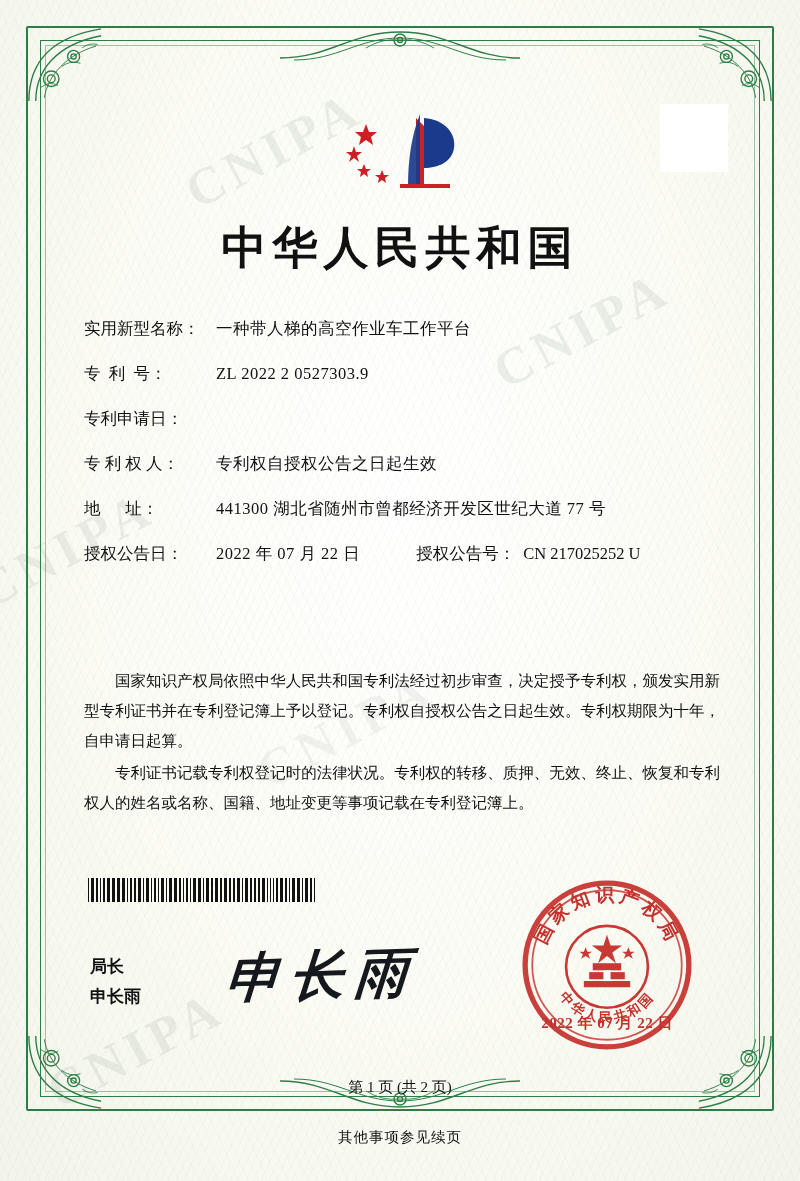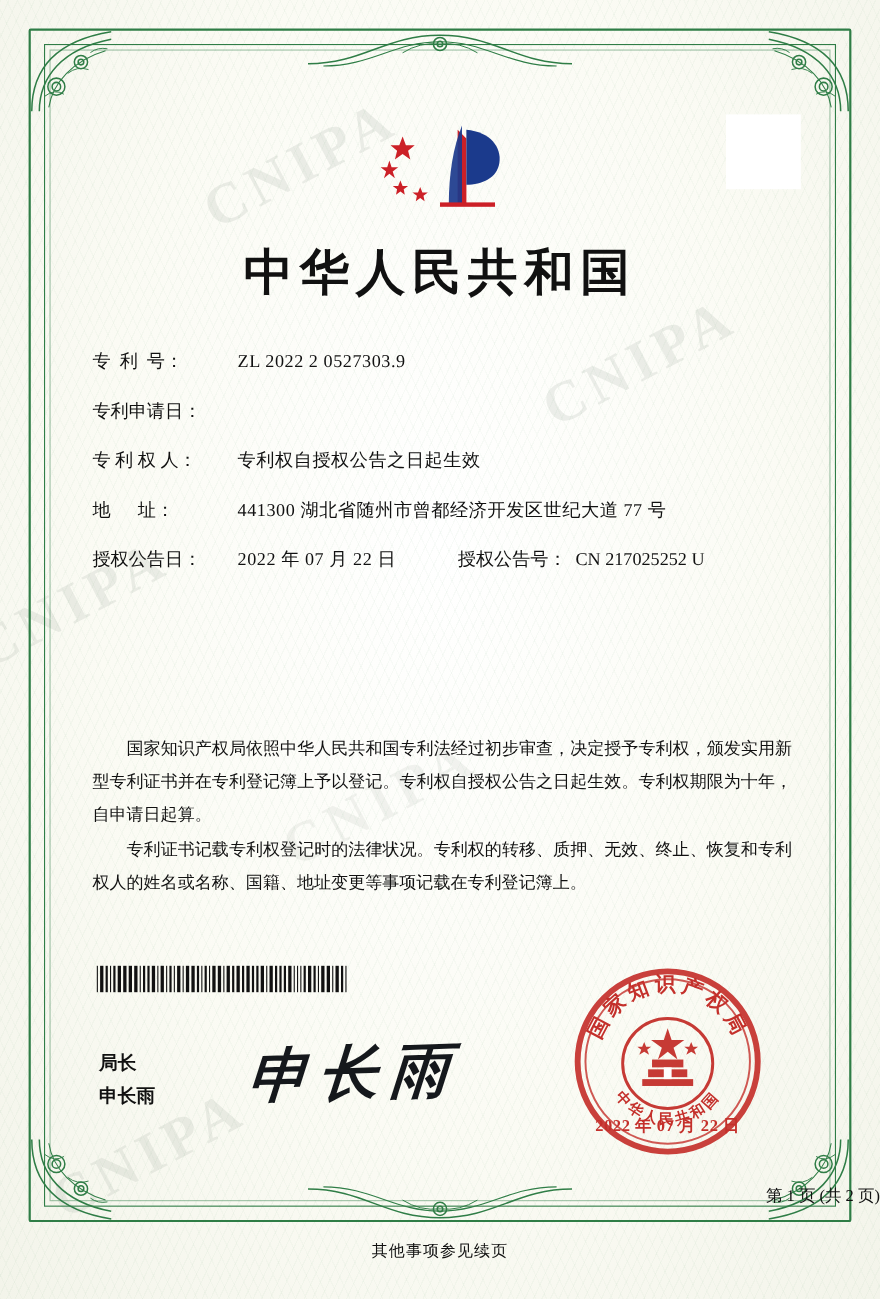--- a/index.html
+++ b/index.html
@@ -248,21 +248,21 @@
     font-size: 15px;
     color: #c4302b;
     font-weight: bold;
     letter-spacing: .5px;
   }
 
   
   .page-num {
     position: absolute;
     left: 0; right: 0; top: 1078px;
-    text-align: right;
+    text-align: center;
     font-size: 15px;
     color: #111;
   }
   .footnote {
     position: absolute;
     left: 0; right: 0; top: 1128px;
     text-align: center;
     font-size: 14.5px;
     color: #111;
     letter-spacing: 1px;
@@ -379,20 +379,24 @@
       <path d="M96 82 L96 14 L104 22 L104 82 Z" fill="#cc2027"></path>
       <path d="M104 14 C126 16 136 30 134 44 C132 58 118 64 104 64 Z" fill="#1b3a8c"></path>
       <path d="M88 82 C88 54 92 30 100 10 L100 82 Z" fill="#1b3a8c" opacity="0.92"></path>
       <rect x="80" y="80" width="50" height="4" fill="#cc2027"></rect>
     </svg>
   </div>
 
   <div class="doc-title">中华人民共和国</div>
 
   <div class="fields">
+    <div class="field-row">
+      <span class="field-label wide">实用新型名称：</span>
+      <span class="field-value">一种带人梯的高空作业车工作平台</span>
+    </div>
     <div class="field-row">
       <span class="field-label wide">专  利  号：</span>
       <span class="field-value">ZL 2022 2 0527303.9</span>
     </div>
     <div class="field-row">
       <span class="field-label wide">专利申请日：</span>
     </div>
     <div class="field-row">
       <span class="field-label wide">专 利 权 人：</span>
       <span class="field-value">专利权自授权公告之日起生效</span>

